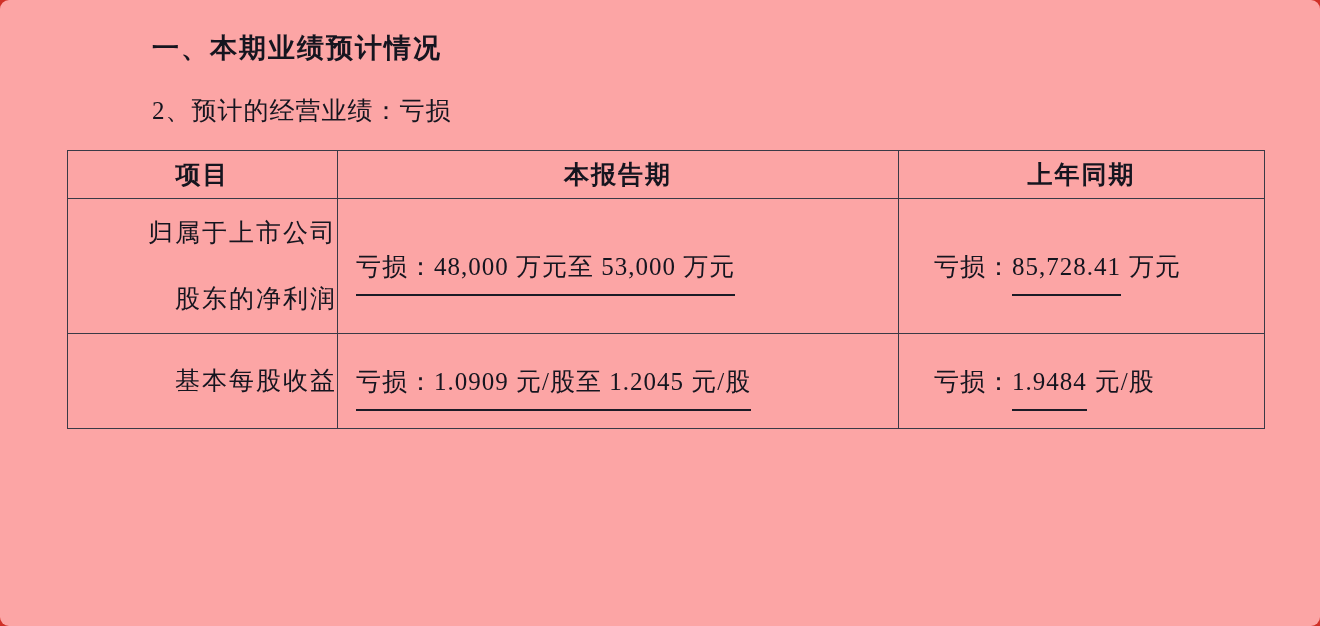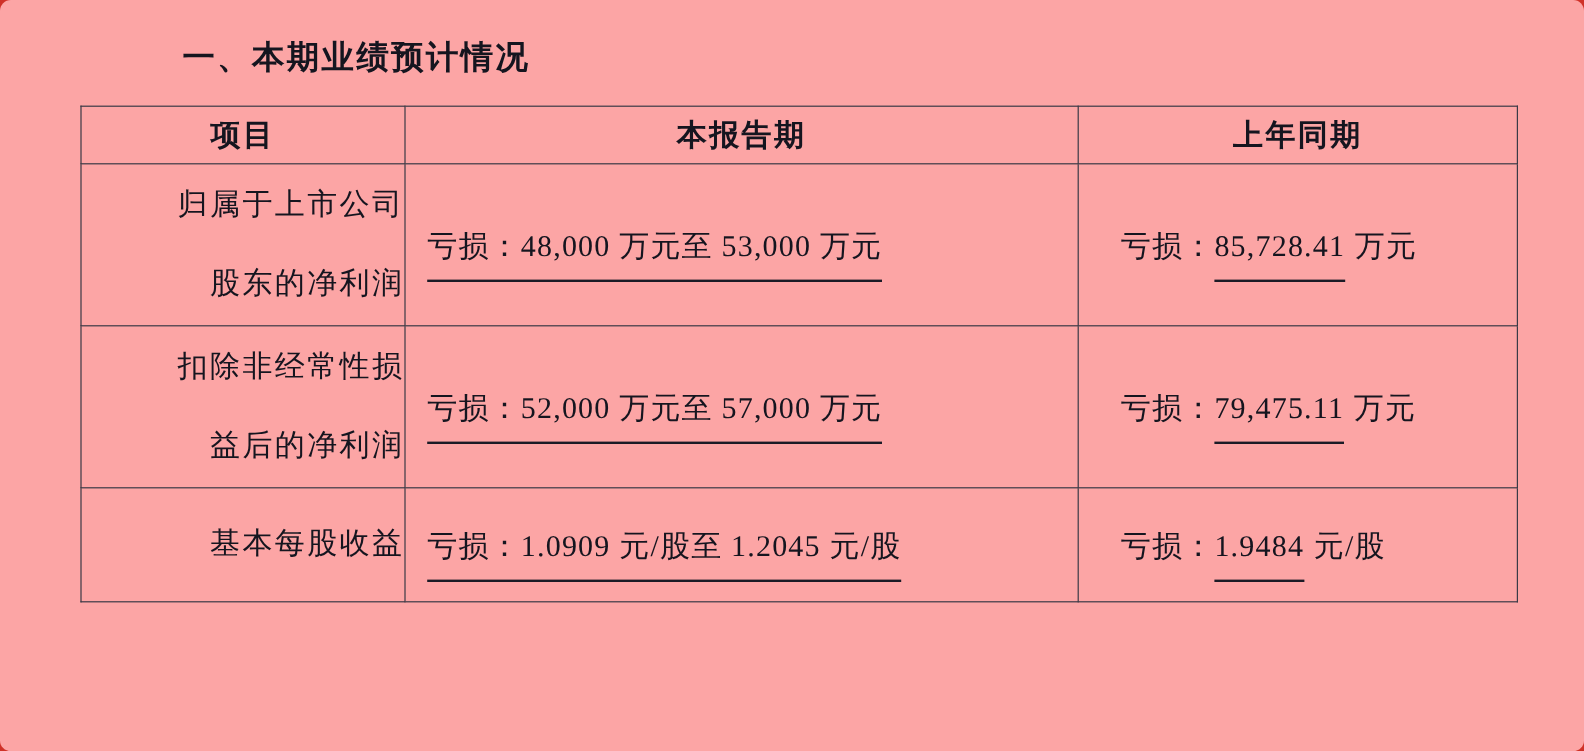--- a/index.html
+++ b/index.html
@@ -66,20 +66,21 @@
   .unit-suffix { margin-left: 8px; letter-spacing: 1px; white-space: nowrap; }
 </style>
 </head>
 <body>
 
 <div class="page-card">
 
   <div class="doc-title">一、本期业绩预计情况</div>
 
 
+  <div class="doc-para para-2">2、预计的经营业绩：亏损</div>
 
   <table class="forecast">
     <colgroup>
       <col class="c-item">
         <col class="c-current">
         <col class="c-prior">
     </colgroup>
     <tbody>
         <tr class="header-row">
       <th>项目</th>
@@ -93,32 +94,20 @@
         <div class="item-line">股东的净利润</div>
       </td>
       <td class="current-cell">
         <span class="loss-underline">亏损：48,000 万元至 53,000 万元</span>
       </td>
       <td class="prior-cell">
         <span class="plain-label">亏损：</span><span class="loss-underline">85,728.41</span><span class="unit-suffix">万元</span>
       </td>
     </tr>
 
-    <tr class="data-row-tall">
-      <td class="item-cell">
-        <div class="item-line">扣除非经常性损</div>
-        <div class="item-line">益后的净利润</div>
-      </td>
-      <td class="current-cell">
-        <span class="loss-underline">亏损：52,000 万元至 57,000 万元</span>
-      </td>
-      <td class="prior-cell">
-        <span class="plain-label">亏损：</span><span class="loss-underline">79,475.11</span><span class="unit-suffix">万元</span>
-      </td>
-    </tr>
 
     <tr class="data-row-short">
       <td class="item-cell">
         <div class="item-line">基本每股收益</div>
       </td>
       <td class="current-cell">
         <span class="loss-underline">亏损：1.0909 元/股至 1.2045 元/股</span>
       </td>
       <td class="prior-cell">
         <span class="plain-label">亏损：</span><span class="loss-underline">1.9484</span><span class="unit-suffix">元/股</span>

